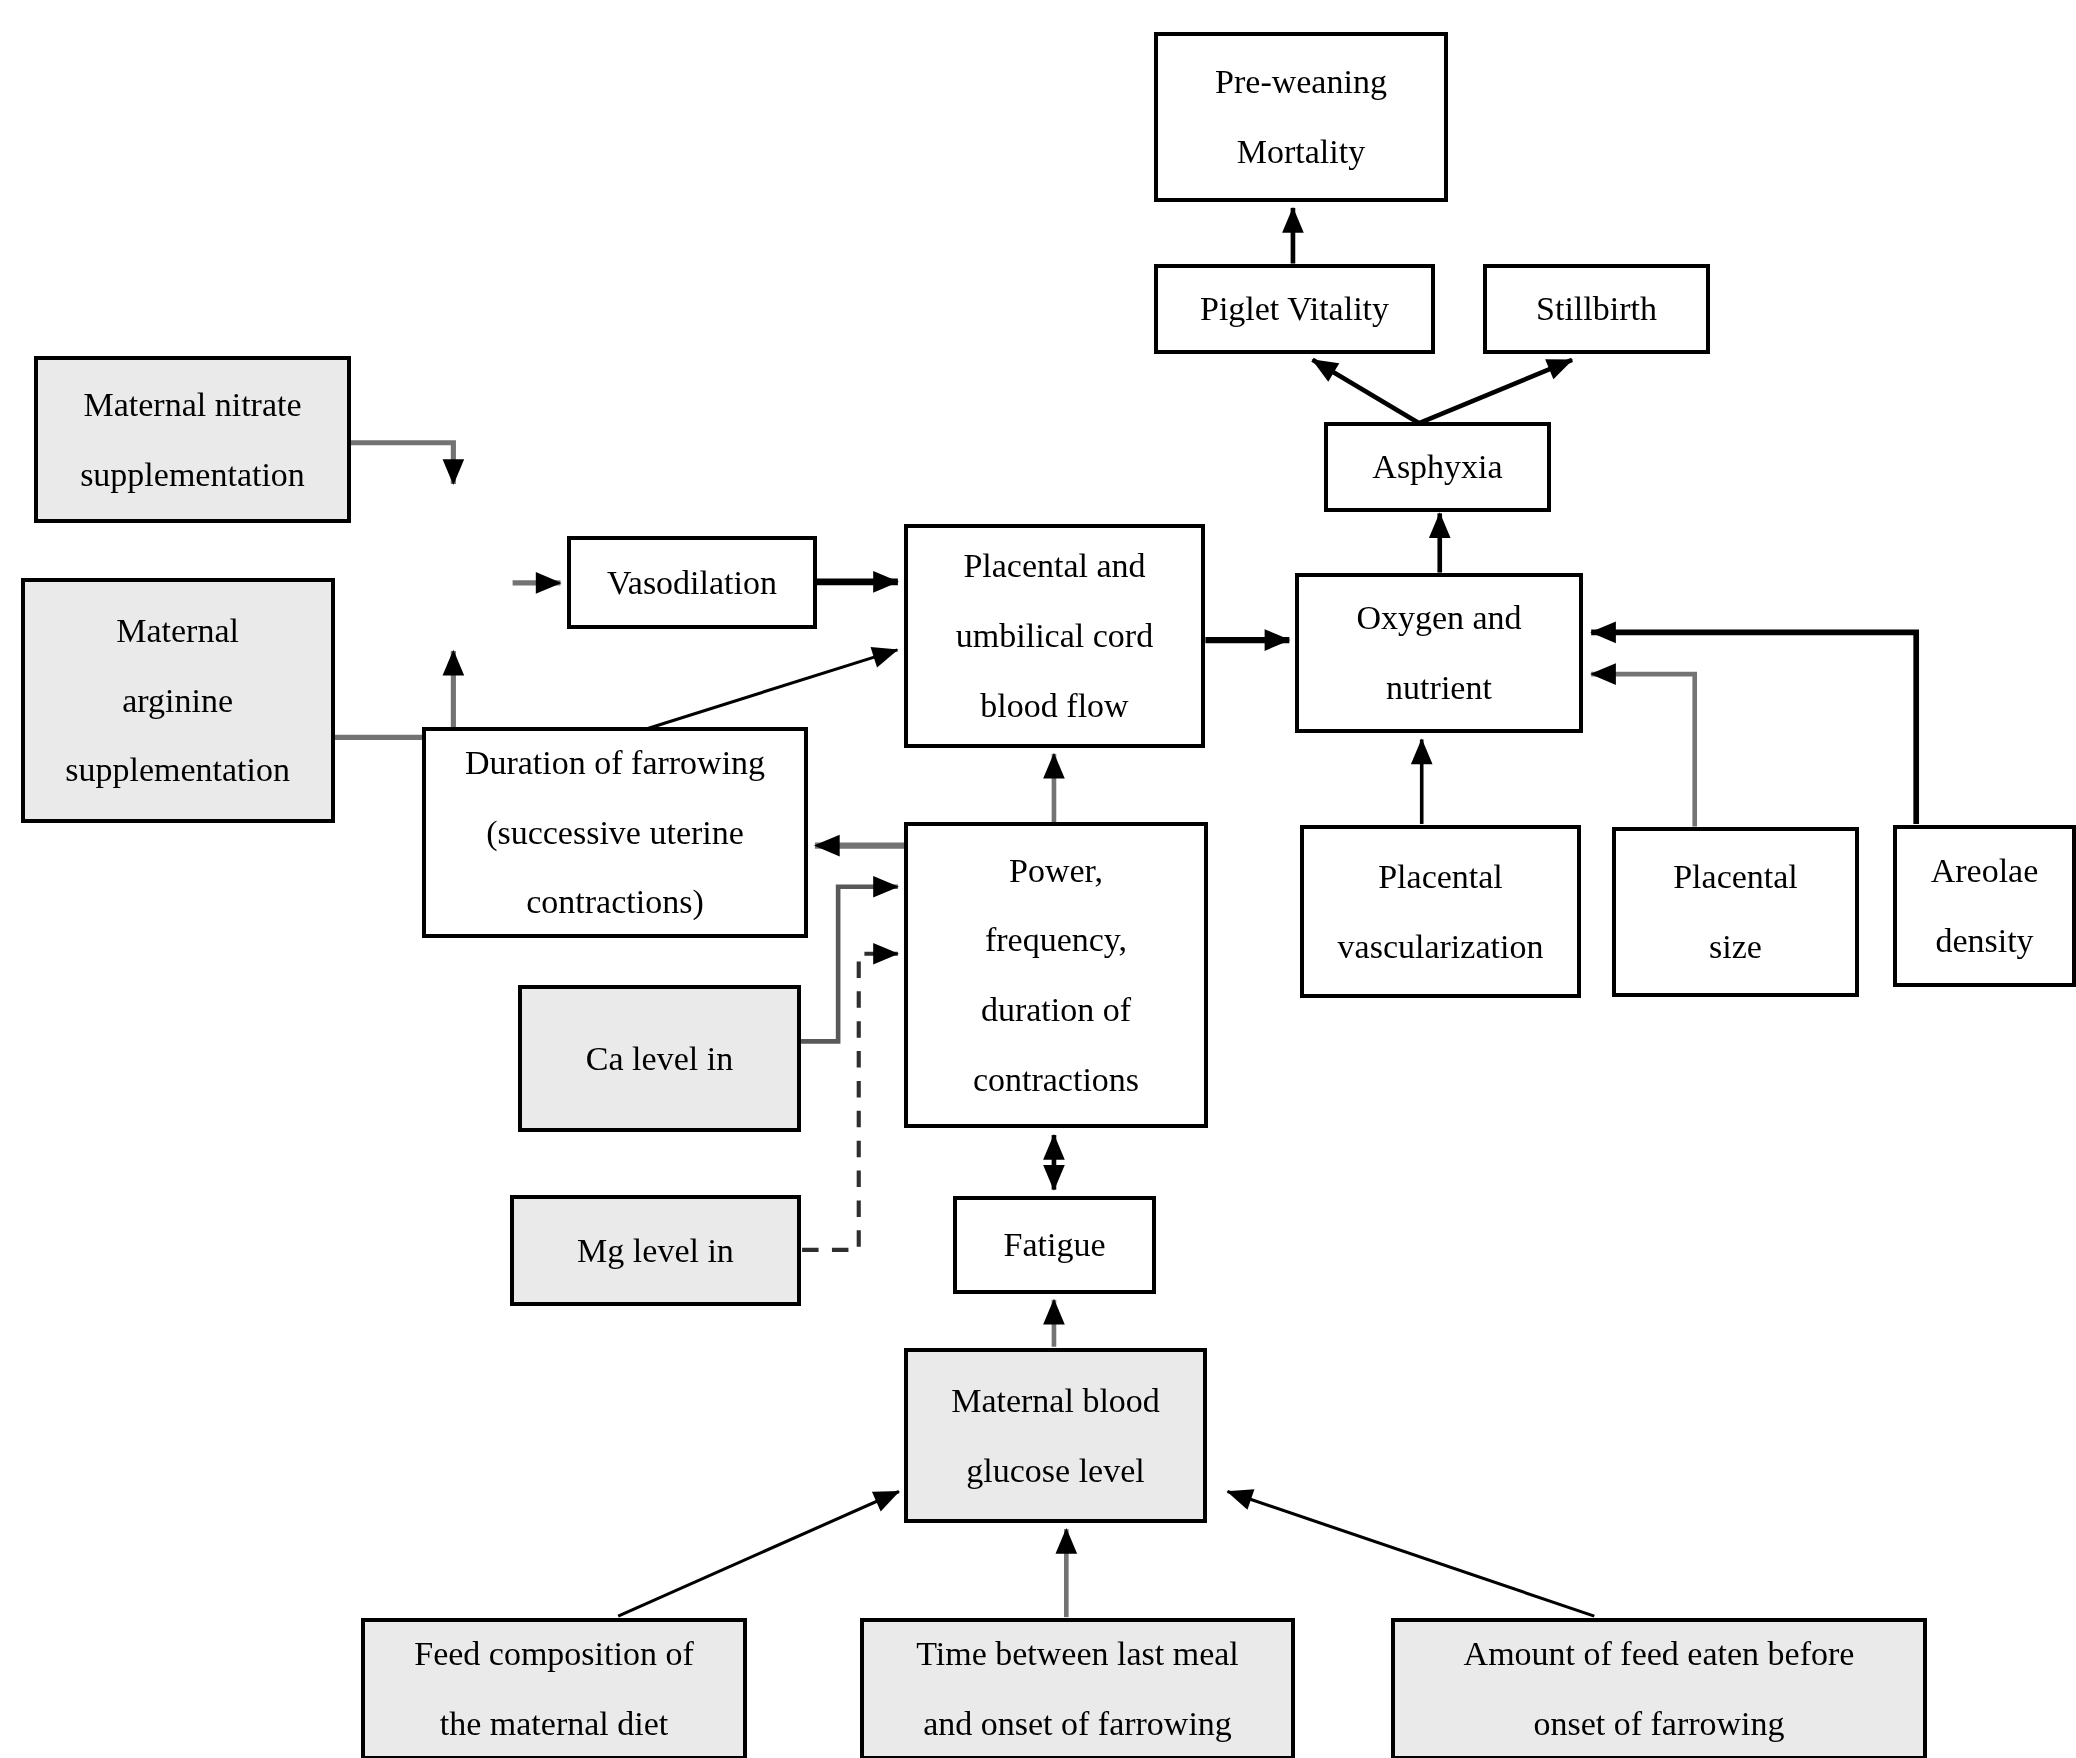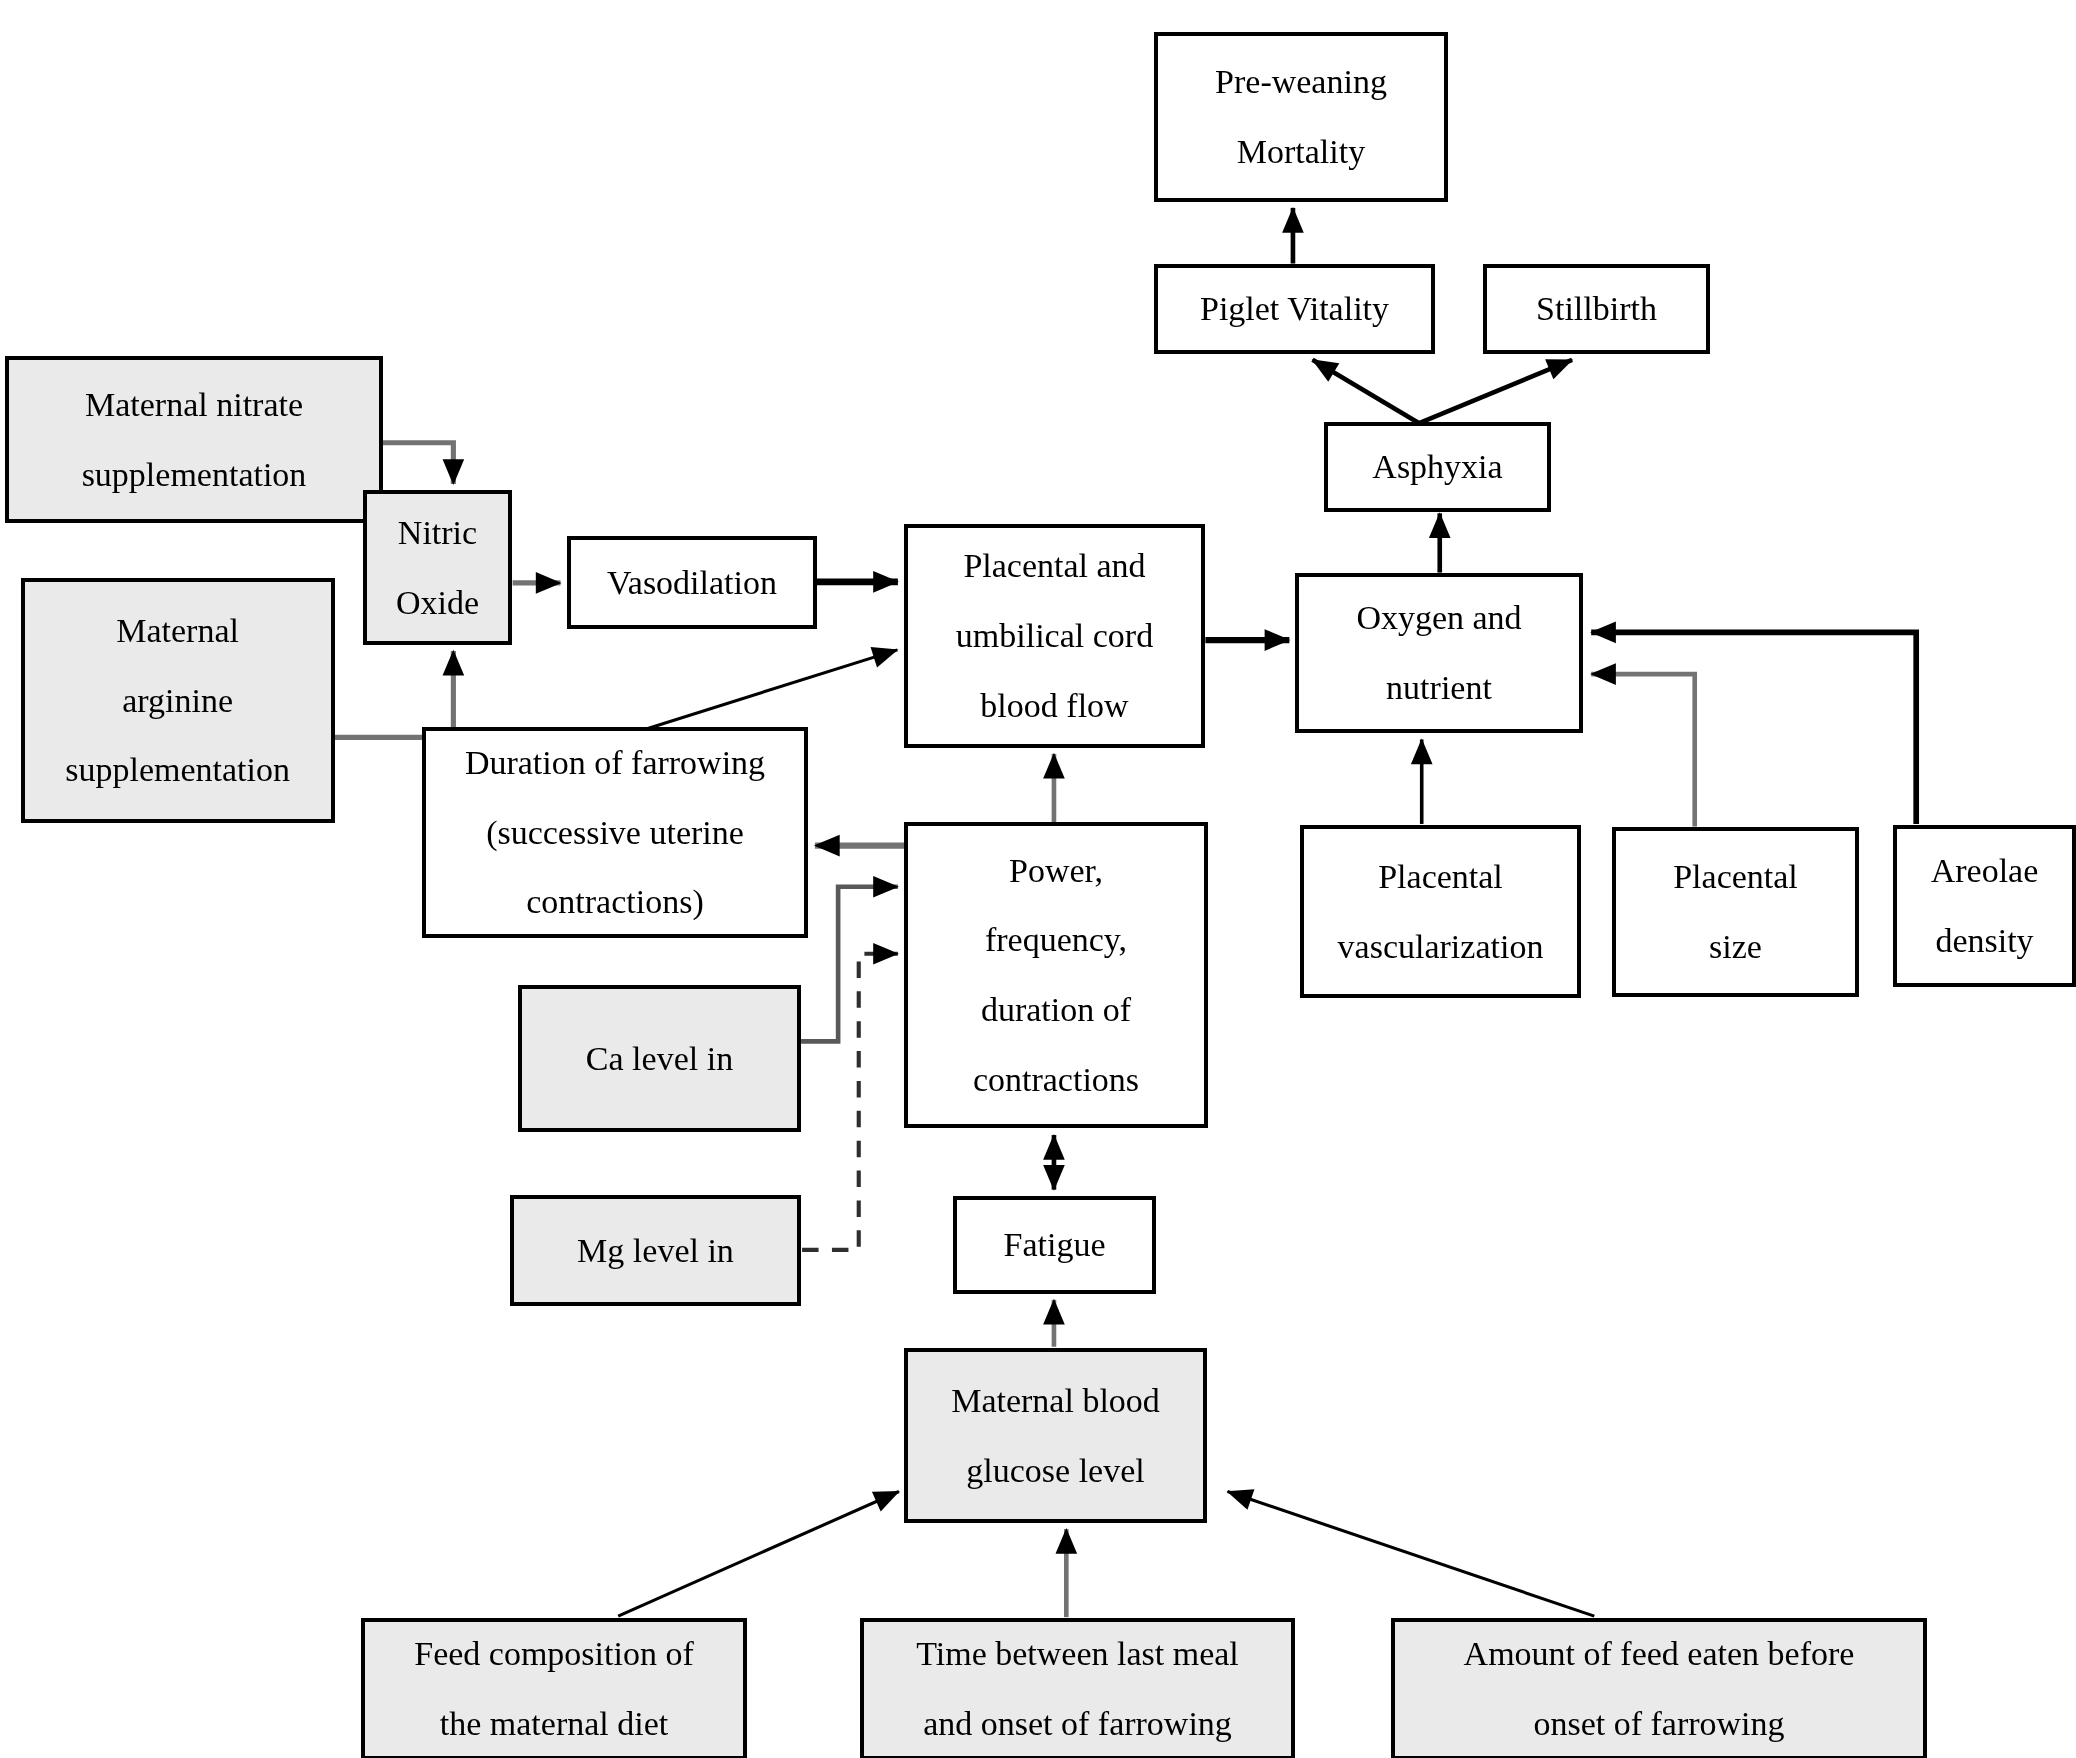--- a/index.html
+++ b/index.html
@@ -84,35 +84,31 @@
   </div>
 
   <div class="node" style="left:1483px;top:258px;width:227px;height:90px">
     <span>Stillbirth</span>
   </div>
 
   <div class="node" style="left:1324px;top:416px;width:227px;height:90px">
     <span>Asphyxia</span>
   </div>
 
-  <div class="node gray" style="left:5px;top:350px;width:378px;height:167px">
+  <div class="node gray" style="left:34px;top:350px;width:317px;height:167px">
     <span>Maternal nitrate</span>
     <span>supplementation</span>
   </div>
 
   <div class="node gray" style="left:20.6px;top:572px;width:314px;height:245px">
     <span>Maternal</span>
     <span>arginine</span>
     <span>supplementation</span>
   </div>
 
-  <div class="node gray" style="left:363px;top:484px;width:149px;height:155px">
-    <span>Nitric</span>
-    <span>Oxide</span>
-  </div>
 
   <div class="node" style="left:567px;top:530px;width:250px;height:93px">
     <span>Vasodilation</span>
   </div>
 
   <div class="node" style="left:904px;top:518px;width:301px;height:224px">
     <span>Placental and</span>
     <span>umbilical cord</span>
     <span>blood flow</span>
   </div>

